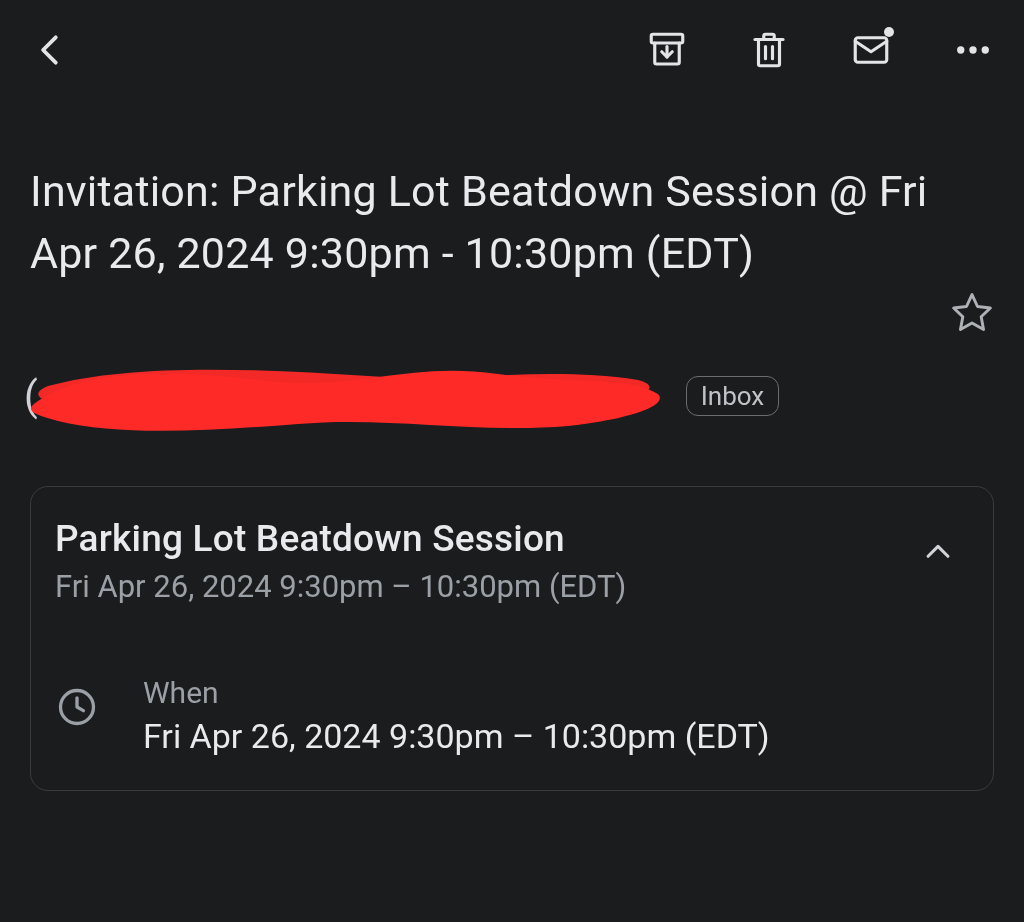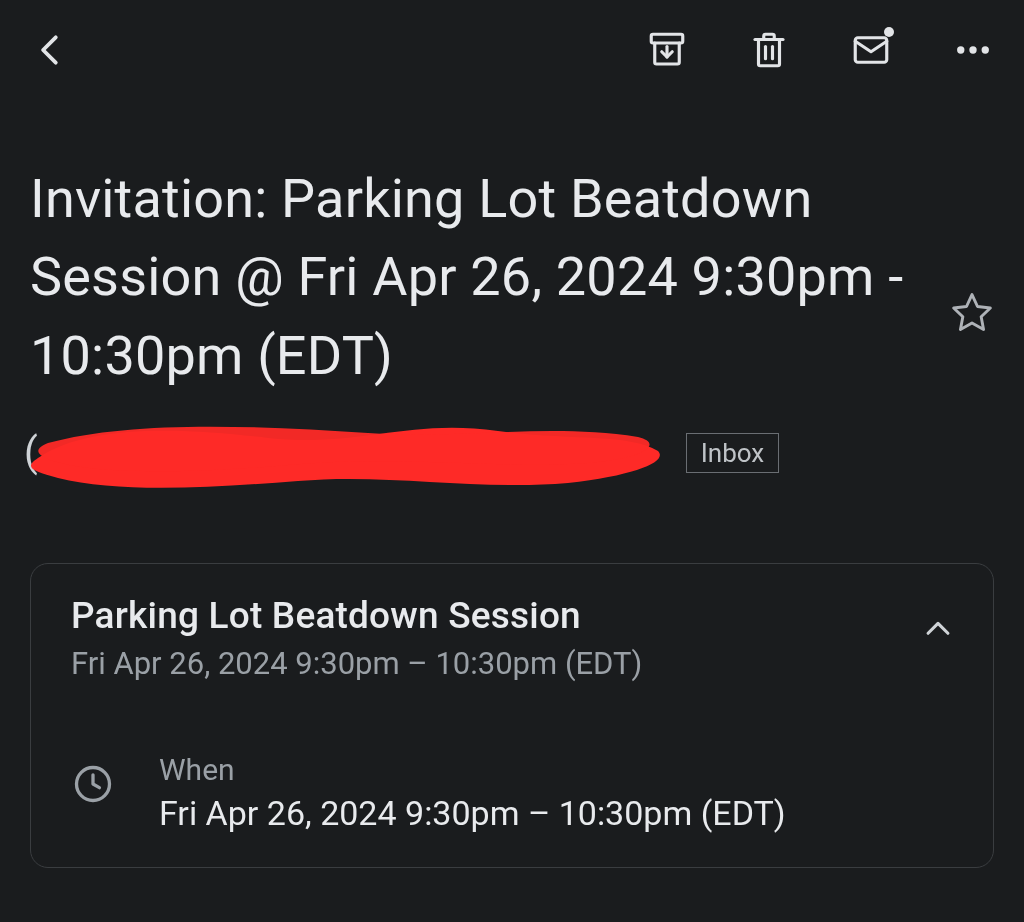--- a/index.html
+++ b/index.html
@@ -61,21 +61,21 @@
     .content {
       padding: 0 30px;
     }
     .subject-row {
       display: flex;
       align-items: flex-start;
       margin-top: 60px;
     }
     .subject {
       flex: 1;
-      font-size: 54px;
+      font-size: 43px;
       font-weight: 400;
       line-height: 1.45;
       color: #e8eaed;
       letter-spacing: 0.2px;
     }
     .star {
       flex: 0 0 auto;
       margin-left: 18px;
       margin-top: 130px;
       color: #aeb2b7;
@@ -102,31 +102,31 @@
     .paren {
       font-size: 40px;
       color: #cfd3d7;
       margin-left: -6px;
       margin-right: -20px;
       position: relative;
       z-index: 0;
     }
     .label-chip {
       border: 1.5px solid #6a6e73;
-      border-radius: 0;
+      border-radius: 12px;
       padding: 4px 14px;
       font-size: 26px;
       color: #bfc3c7;
       margin-left: 8px;
     }
     .card {
-      margin-top: 70px;
+      margin-top: 50px;
       border: 1.5px solid #3a3d40;
       border-radius: 18px;
-      padding: 30px 28px 34px 40px;
+      padding: 30px 28px 34px 24px;
     }
     .card-header {
       display: flex;
       align-items: flex-start;
     }
     .card-head-text {
       flex: 1;
     }
     .card-title {
       font-size: 37px;

